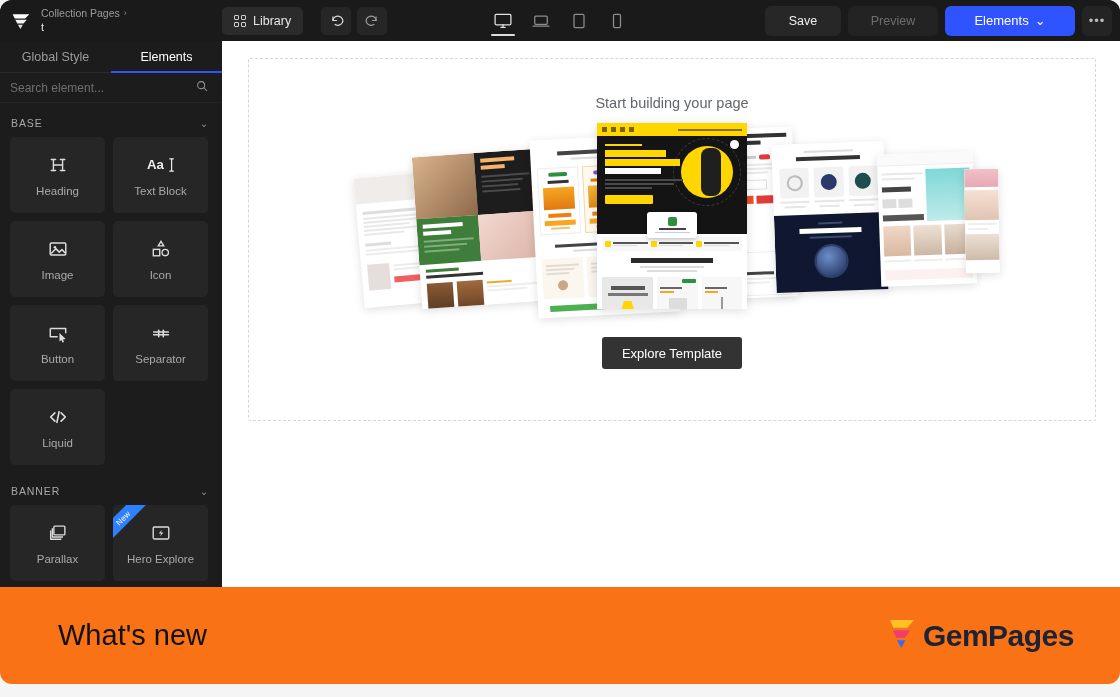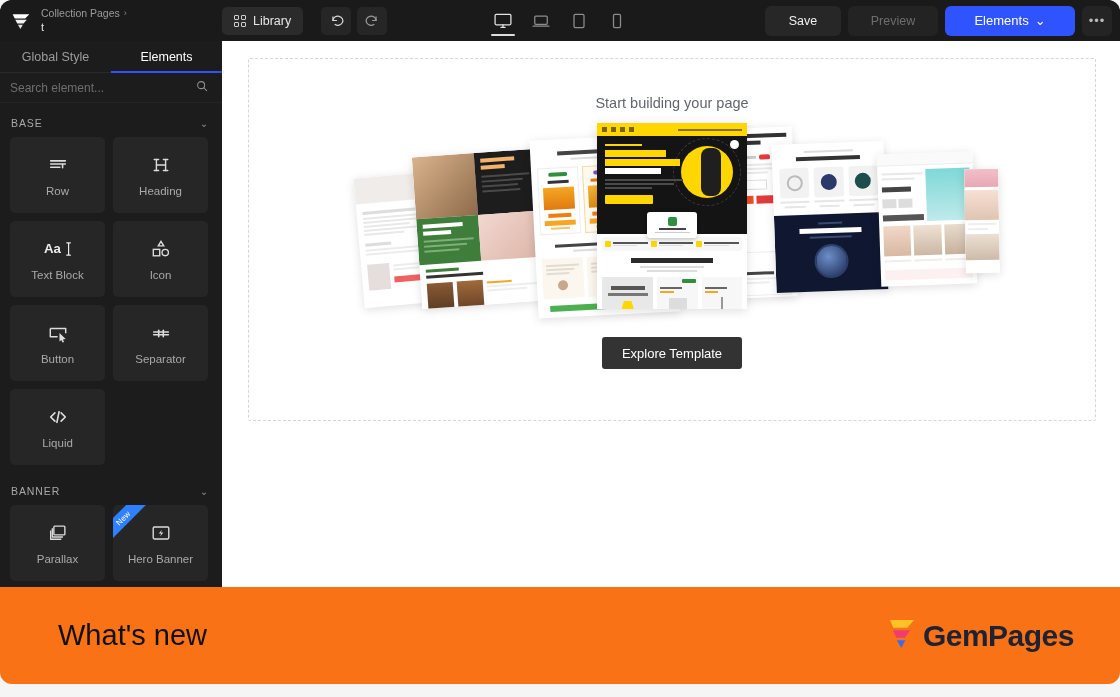--- a/index.html
+++ b/index.html
@@ -310,31 +310,20 @@
           </svg>
         </span>
       </div>
 
       <div class="group-head">
         <span>BASE</span>
         <span class="chev">⌄</span>
       </div>
 
       <div class="grid2">
-        <div class="el-card">
-          <span class="el-ico">
-            <svg viewBox="0 0 24 24" width="22" height="22" fill="none" stroke="#dcdcdc" stroke-width="1.7" stroke-linecap="round">
-              <path d="M4 7.5 h16"></path>
-                <path d="M4 11 h16"></path>
-                <path d="M4 14.5 h10"></path>
-                <path d="M17 11.4 v3.5"></path>
-            </svg>
-          </span>
-          <span class="lbl">Row</span>
-        </div>
 
         <div class="el-card">
           <span class="el-ico">
             <svg viewBox="0 0 24 24" width="22" height="22" fill="none" stroke="#dcdcdc" stroke-width="1.5" stroke-linecap="round">
               <path d="M7 6 v12"></path>
                 <path d="M17 6 v12"></path>
                 <path d="M7 12 h10"></path>
               <path d="M4.6 6 h4.8"></path>
                 <path d="M14.6 6 h4.8"></path>
                 <path d="M4.6 18 h4.8"></path>
@@ -347,20 +336,30 @@
         <div class="el-card">
           <span class="el-ico">
             <svg viewBox="0 0 34 24" width="30" height="22">
               <text x="1" y="17" font-family="Liberation Sans, sans-serif" font-size="15" font-weight="bold" fill="#ececec">Aa</text>
               <path d="M27 5 h4 M29 5 v14 M27 19 h4" fill="none" stroke="#ececec" stroke-width="1.4" stroke-linecap="round"></path>
             </svg>
           </span>
           <span class="lbl">Text Block</span>
         </div>
 
+        <div class="el-card">
+          <span class="el-ico">
+            <svg viewBox="0 0 24 24" width="22" height="22" fill="none" stroke="#dcdcdc" stroke-width="1.6" stroke-linejoin="round">
+              <rect x="3.5" y="5.5" width="17" height="13" rx="1.2"></rect>
+              <circle cx="8.6" cy="10" r="1.4" fill="#dcdcdc" stroke="none"></circle>
+              <path d="M4.6 16.8 L9.6 11.6 L13.4 15.4 L16.3 12.6 L19.7 16.4"></path>
+            </svg>
+          </span>
+          <span class="lbl">Image</span>
+        </div>
 
         <div class="el-card">
           <span class="el-ico">
             <svg viewBox="0 0 24 24" width="22" height="22" fill="none" stroke="#dcdcdc" stroke-width="1.5">
               <path d="M12 3.6 L15 8.6 L9 8.6 Z"></path>
               <rect x="3.6" y="12.4" width="7" height="7"></rect>
               <circle cx="16.6" cy="15.9" r="3.5"></circle>
             </svg>
           </span>
           <span class="lbl">Icon</span>
@@ -418,21 +417,21 @@
         </div>
 
         <div class="el-card">
           <span class="ribbon">New</span>
           <span class="el-ico">
             <svg viewBox="0 0 24 24" width="22" height="22" fill="none" stroke="#dcdcdc" stroke-width="1.5" stroke-linejoin="round">
               <rect x="3.5" y="5.5" width="17" height="13" rx="1.2"></rect>
               <path d="M13 8.4 L9.6 12.6 h2.6 L11 15.8 L14.6 11.4 h-2.7 Z" fill="#dcdcdc" stroke="none"></path>
             </svg>
           </span>
-          <span class="lbl">Hero Banner</span>
+          <span class="lbl">Hero Explore</span>
         </div>
       </div>
     </div>
 
     <div class="canvas">
       <div class="dropzone">
 
         <div class="dz-title">Start building your page</div>
 
         <div class="collage">

